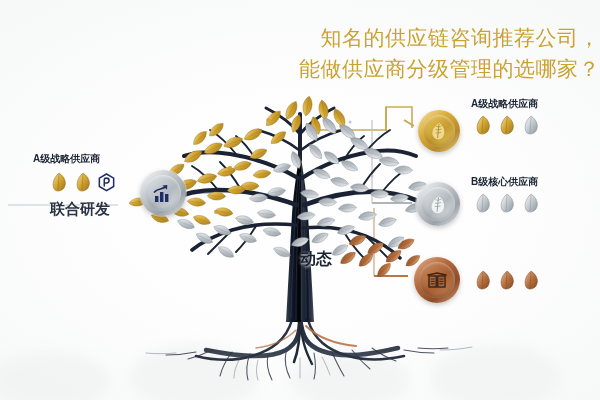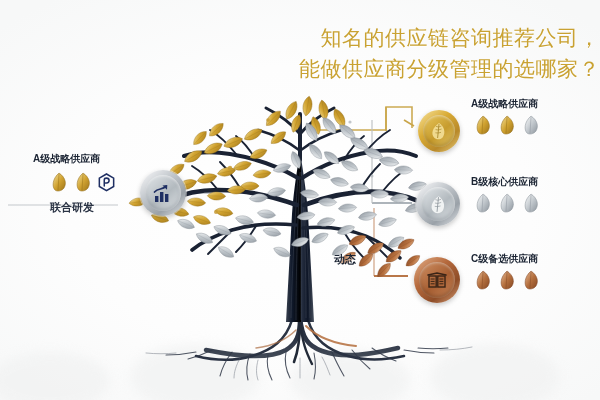--- a/index.html
+++ b/index.html
@@ -28,21 +28,21 @@
   }
   #title .ln{display:block;white-space:nowrap;}
 
   
   .lbl{
     position:absolute;z-index:35;
     color:#1b2433;font-weight:bold;white-space:nowrap;
     text-shadow:0 1px 2px rgba(255,255,255,.95);
   }
   .lbl.sz12{font-size:10px;}
-  .lbl.sz11{font-size:11px;}
+  .lbl.sz11{font-size:15px;}
 
   
   .leafrow{position:absolute;z-index:35;display:flex;align-items:center;gap:6px;}
 
   
   .medal{
     position:absolute;z-index:36;border-radius:50%;
     display:flex;align-items:center;justify-content:center;
     box-shadow:0 2px 5px rgba(0,0,0,.22),0 0 0 1px rgba(255,255,255,.5);
   }
@@ -57,22 +57,22 @@
   .m-bronze{background:linear-gradient(140deg,#e3b08a 0%,#b5693c 38%,#8e4d28 70%,#d8a077 100%);}
   .m-bronze .inner{background:linear-gradient(140deg,#cf9063 0%,#a75f33 55%,#c9875a 100%);box-shadow:inset 0 1px 3px rgba(255,255,255,.45),inset 0 -2px 4px rgba(80,40,15,.45);}
 
   
   .conn{position:absolute;z-index:20;}
 
   #tree{position:absolute;left:0;top:0;z-index:25;}
 
   .hexicon{width:17px;height:19px;}
   .centerlbl{
-    position:absolute;z-index:37;text-align:center;
-    color:#1b2433;font-weight:bold;font-size:11px;line-height:14px;
+    position:absolute;z-index:37;
+    color:#1b2433;font-weight:bold;font-size:16px;line-height:14px;
     text-shadow:0 1px 3px rgba(255,255,255,.98);
     white-space:nowrap;
   }
 </style>
 </head>
 <body>
 
 <div id="stage">
 
   <div class="blob" style="left:-10px;top:352px;width:120px;height:58px;"></div>
@@ -449,21 +449,20 @@
           <path d="M5.6,11 L9.6,11"></path>
             <path d="M5.6,13.4 L9.6,13.4"></path>
             <path d="M5.6,15.8 L9.6,15.8"></path>
           <path d="M14.4,11 L18.4,11"></path>
             <path d="M14.4,13.4 L18.4,13.4"></path>
             <path d="M14.4,15.8 L18.4,15.8"></path>
         </g>
       </svg>
     </div>
   </div>
-  <div class="lbl sz12" style="left:471px;top:252px;">C级备选供应商</div>
   <div class="leafrow" style="left:474px;top:270px;">
     <svg width="18" height="21" viewBox="0 0 18 21">
       <defs>
           <linearGradient id="lb1" x1="0" y1="0" x2="1" y2="1">
         <stop offset="0%" stop-color="#e8bd97"></stop>
             <stop offset="50%" stop-color="#b5703f"></stop>
             <stop offset="100%" stop-color="#854723"></stop>
       </linearGradient>
         </defs>
       <path d="M9,1 C15,5 17,11 14,16 C12,19 7,20 5,18 C2,15 2,7 9,1 Z" fill="url(#lb1)" stroke="#7c4120" stroke-width=".5"></path>

